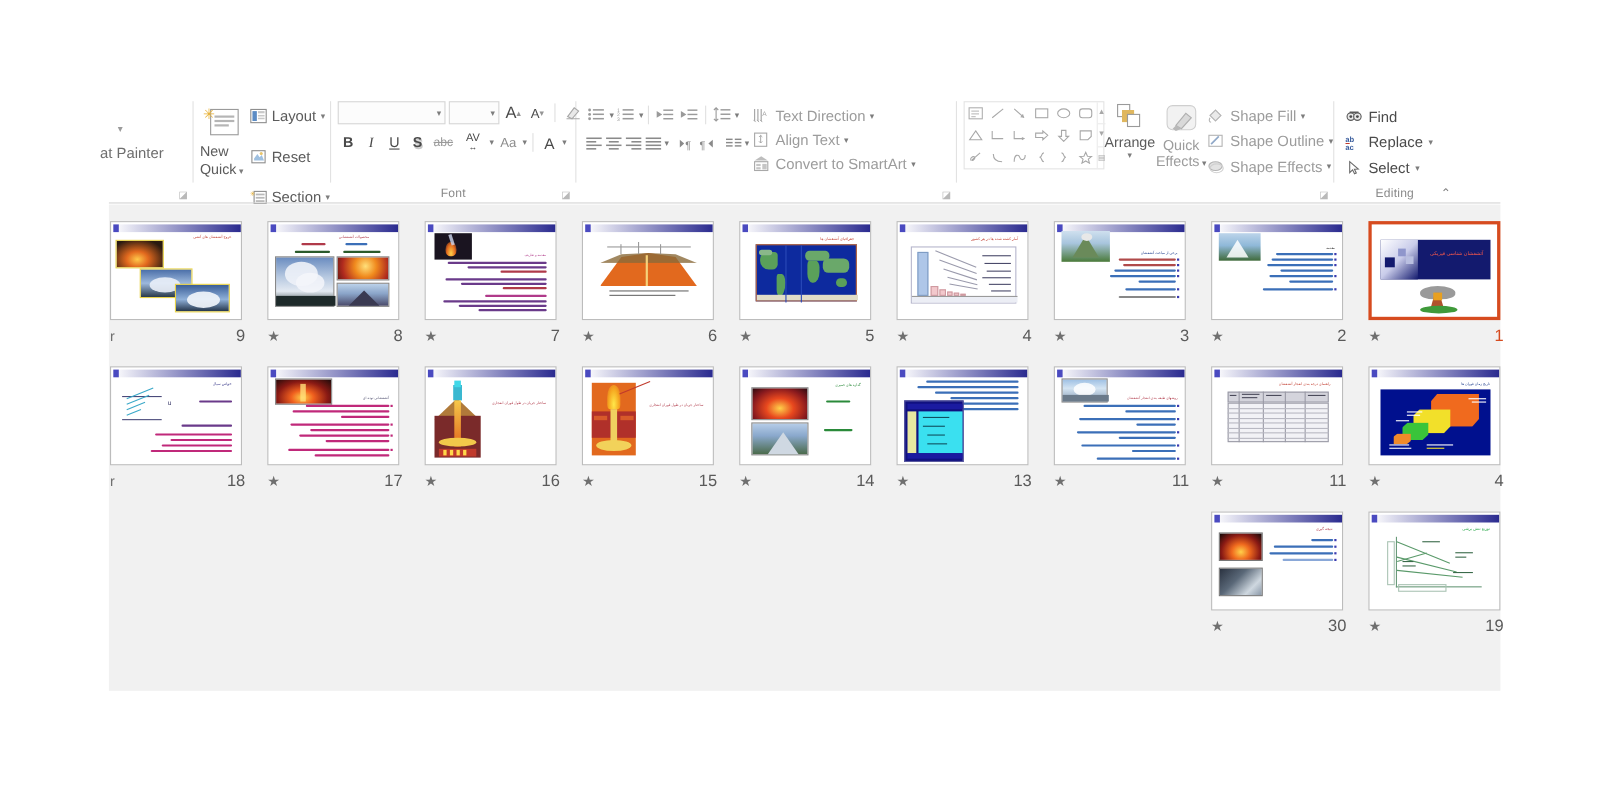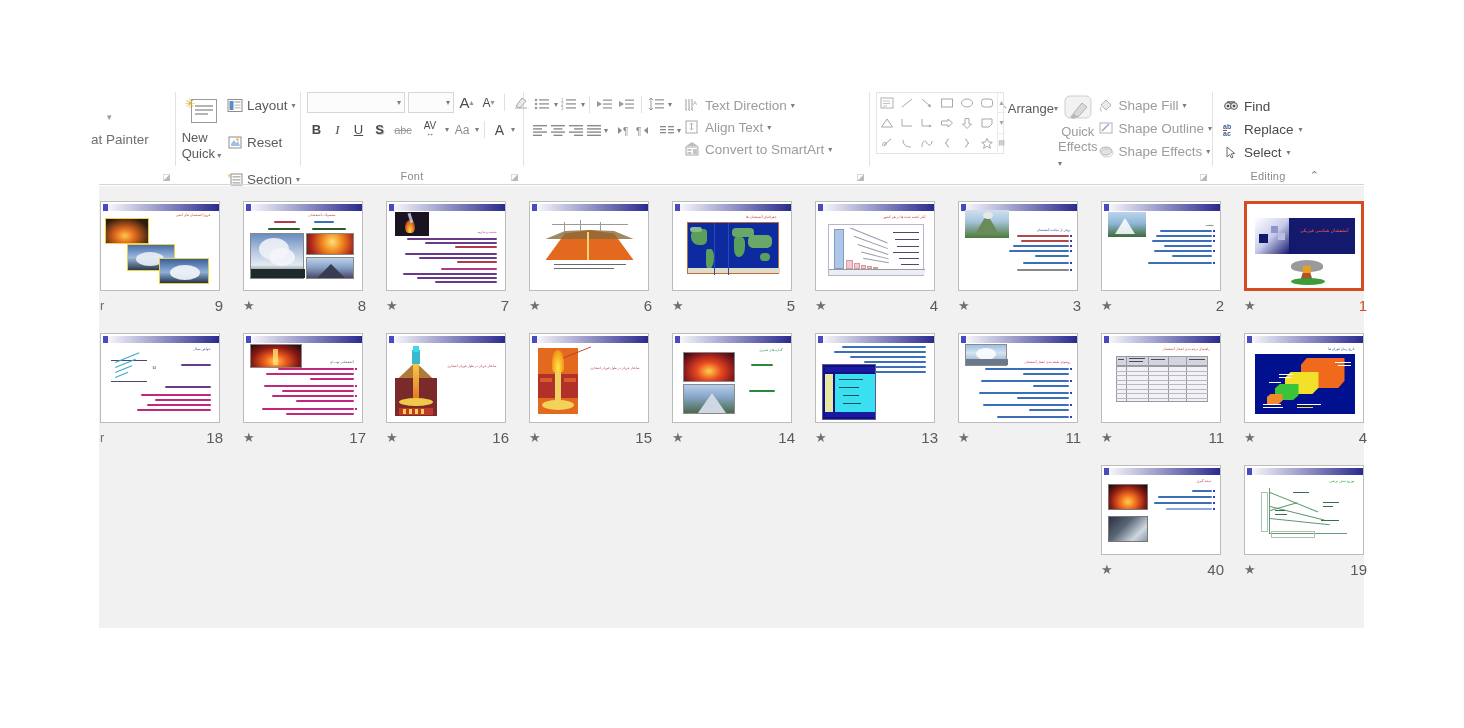--- a/index.html
+++ b/index.html
@@ -66,21 +66,21 @@
   .pitem { display:flex; align-items:center; gap:4px; height:22px; font-size:13.5px; color:#9c9c9c; white-space:nowrap; }
   .pitem .ic { width:17px; height:16px; flex:none; position:relative; }
 
   
   .grp-draw { width: 342px; }
   .shapes-gal { width:128px; border:1px solid #e4e4e4; background:#fff; display:flex; margin-left:6px; }
   .shapes-grid { display:grid; grid-template-columns:repeat(6,20px); grid-template-rows:repeat(3,20px); }
   .shp { display:flex; align-items:center; justify-content:center; }
   .gal-scroll { width:11px; border-left:1px solid #ececec; display:flex; flex-direction:column; }
   .gal-sb { flex:1; display:flex; align-items:center; justify-content:center; color:#a8a8a8; font-size:7px; border-bottom:1px solid #ececec; }
-  .arrange { width:54px; display:flex; flex-direction:row; align-items:center; font-size:13px; color:#5b5b5b; padding-top:2px; }
+  .arrange { width:54px; display:flex; flex-direction:column; align-items:center; font-size:13px; color:#5b5b5b; padding-top:2px; }
   .qstyles { width:56px; display:flex; flex-direction:column; align-items:center; font-size:13px; color:#9c9c9c; padding-top:2px; }
   .shfx { padding-top:2px; }
   .shfx .pitem { height:23px; }
 
   
   .grp-edit { width: 110px; }
   .edit-list { padding-left:10px; padding-top:3px; }
   .eitem { display:flex; align-items:center; gap:5px; height:23px; font-size:13.5px; color:#4a4a4a; white-space:nowrap; }
   .eitem .ic { width:16px; height:15px; flex:none; position:relative; }
   .collapse-ribbon { position:absolute; right:4px; bottom:2px; color:#7a7a7a; font-size:11px; }
@@ -1153,20 +1153,20 @@
             <div class="tline" style="right:8px;top:30px;width:54px;background:#3b6fb8;"></div>
             <div class="tbullet" style="right:5px;top:30px;"></div>
             <div class="tline" style="right:8px;top:36px;width:58px;background:#3b6fb8;"></div>
             <div class="tbullet" style="right:5px;top:36px;"></div>
             <div class="tline" style="right:8px;top:42px;width:46px;background:#8aa8d8;"></div>
             <div class="tbullet" style="right:5px;top:42px;"></div>
           </div>
         </div>
         <div class="cell-foot">
           <span class="anim-star">★</span>
-          <span class="slide-num">40</span>
+          <span class="slide-num">30</span>
         </div>
       </div>
 
     </div>
   </div>
 
 </div>
 
 </body></html>

